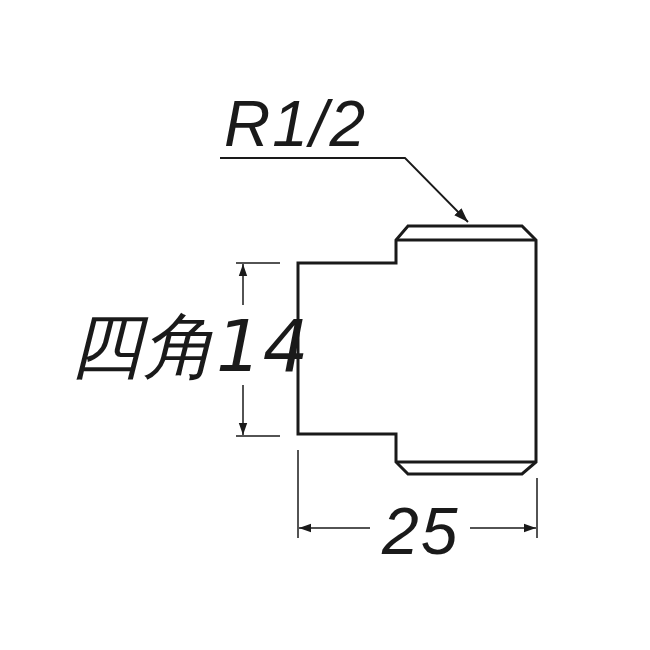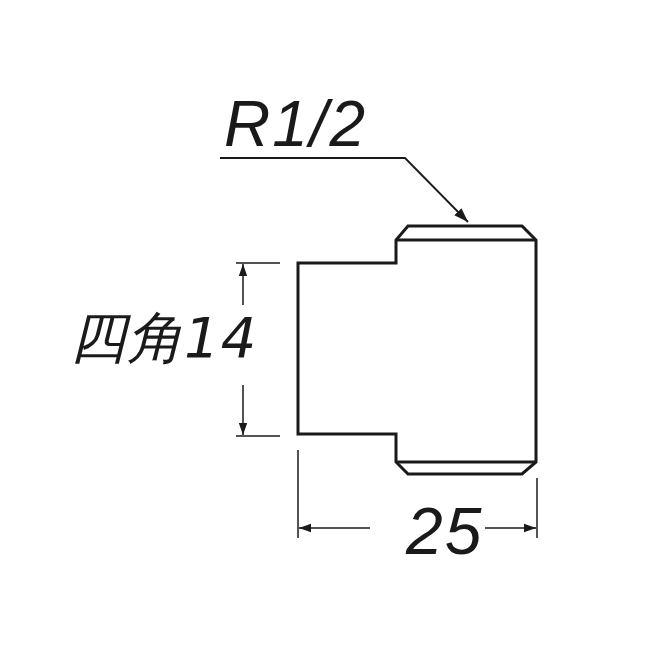--- a/index.html
+++ b/index.html
@@ -8,22 +8,22 @@
     svg { position: absolute; left: 0; top: 0; }
     .label {
       position: absolute;
       font-family: "Liberation Sans", "DejaVu Sans", sans-serif;
       color: #1a1a1a;
       line-height: 1;
       white-space: nowrap;
       font-style: italic;
     }
     .lbl-thread { left: 224px; top: 92px; font-size: 64px; letter-spacing: 2px; }
-    .lbl-square { left: 70px; top: 310px; font-size: 56px; letter-spacing: 1px; font-family: "DejaVu Sans", sans-serif; }
-    .lbl-length { left: 380px; top: 498px; font-size: 66px; letter-spacing: 2px; background: #fff; padding: 0 2px; margin-left: 24px; }
+    .lbl-square { left: 70px; top: 310px; font-size: 72px; letter-spacing: 1px; font-family: "DejaVu Sans", sans-serif; }
+    .lbl-length { left: 380px; top: 498px; font-size: 66px; letter-spacing: 2px; background: #fff; padding: 0 2px; }
   </style>
 </head>
 <body>
 
 <div class="canvas">
   <svg width="650" height="650" viewBox="0 0 650 650">
     <defs>
       <marker id="arrow" viewBox="0 0 10 10" refX="10" refY="5" markerWidth="8" markerHeight="8" orient="auto-start-reverse">
         <path d="M0,1.5 L10,5 L0,8.5 z" fill="#1a1a1a"></path>
       </marker>

